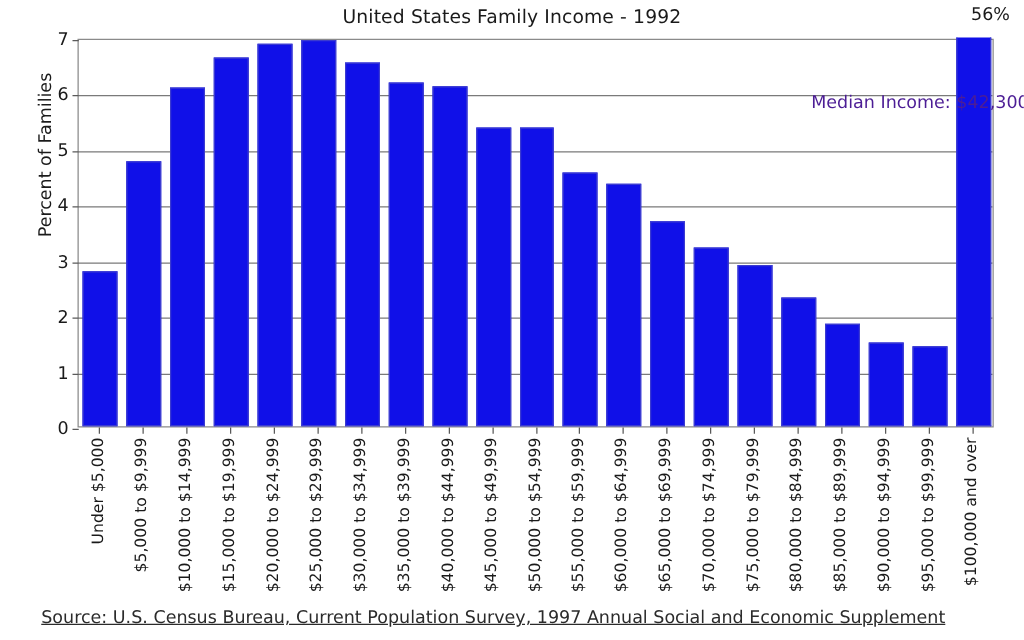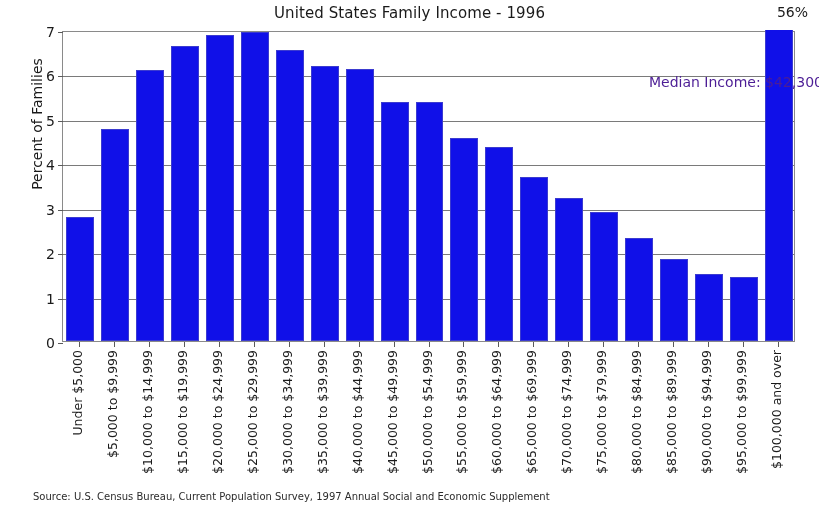--- a/index.html
+++ b/index.html
@@ -141,29 +141,30 @@
     font-size: 14px;
     color: #4c1d95;
     white-space: nowrap;
   }
 
   
   #source-note {
     position: absolute;
     left: 33px;
     bottom: 10px;
-    font-size: 10px;
+    font-size: 14px;
     color: #2b2b2b;
     white-space: nowrap;
+    text-decoration: underline;
   }
 </style>
 </head>
 <body>
 
-<div id="chart-title">United States Family Income - 1996</div>
+<div id="chart-title">United States Family Income - 1992</div>
 
 <div id="overflow-label">56%</div>
 
 <div id="y-axis-title">Percent of Families</div>
 
 <div id="plot-area">
   <div id="grid-layer">
       <div class="ytick" style="top: 311px;"></div>
       <div class="ytick-label" style="top: 311px;">0</div>
       <div class="gridline" style="top: 266.571px;"></div>

